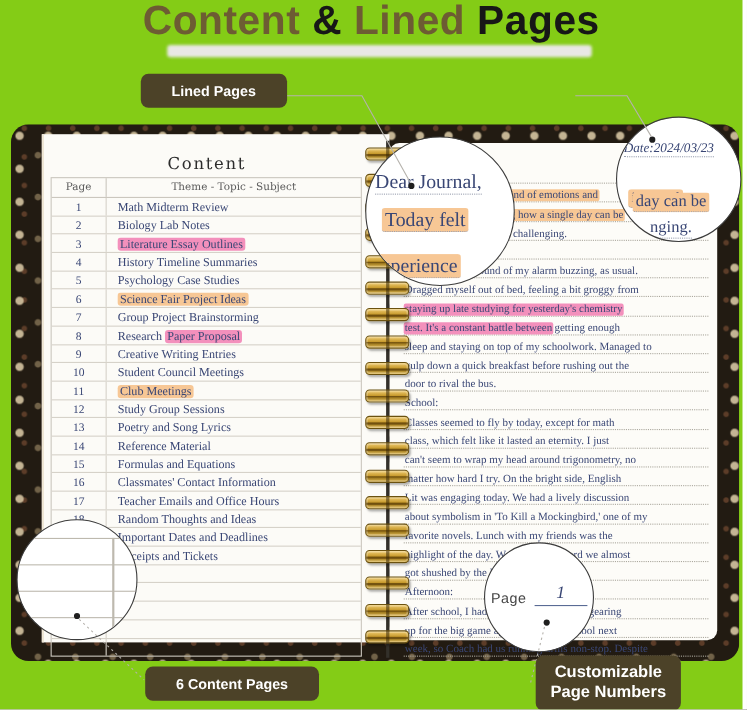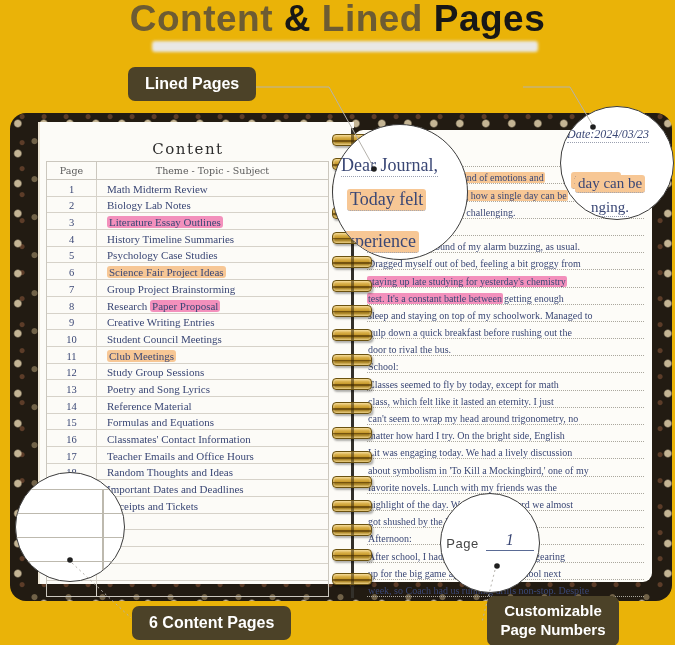--- a/index.html
+++ b/index.html
@@ -1,28 +1,28 @@
 <!DOCTYPE html>
 <html><head>
 <meta charset="utf-8">
 <style>
   html,body{margin:0;padding:0;background:#fff;}
-  #app{position:relative;width:675px;height:645px;overflow:hidden;background:#eab308;
+  #app{position:relative;width:675px;height:645px;overflow:hidden;background:#84cc16;
        font-family:"Liberation Sans",sans-serif;}
 
   
   #title{position:absolute;top:-2px;left:0;right:0;text-align:center;
          font-size:37px;font-weight:700;letter-spacing:.5px;z-index:45;}
   #title .olive{color:#6d5c33;} #title .dark{color:#171717;}
   #title-shadow{position:absolute;top:41px;left:152px;width:386px;height:11px;
         background:#e9e8e5;border-radius:3px;filter:blur(1.5px);z-index:2;}
 
   
-  .badge{position:absolute;background:#4c4228;color:#fff;font-weight:700;font-size:16px;
-         padding:8px 17px;border-radius:7px;z-index:40;white-space:nowrap;}
+  .badge{position:absolute;background:#4c4228;color:#fff;font-weight:700;font-size:13px;
+         padding:8px 28px;border-radius:7px;z-index:40;white-space:nowrap;}
   #badge-lined{left:128px;top:67px;}
   #badge-flex{left:355px;top:67px;}
   #badge-content{left:132px;top:606px;}
   #badge-custom{left:487px;top:596px;font-size:15px;white-space:normal;width:112px;
                 text-align:center;line-height:1.25;padding:6px 10px;}
 
   
   #cover{position:absolute;left:10px;top:113px;width:662px;height:488px;border-radius:16px;
     background-color:#221b12;z-index:1;
     background-image:

